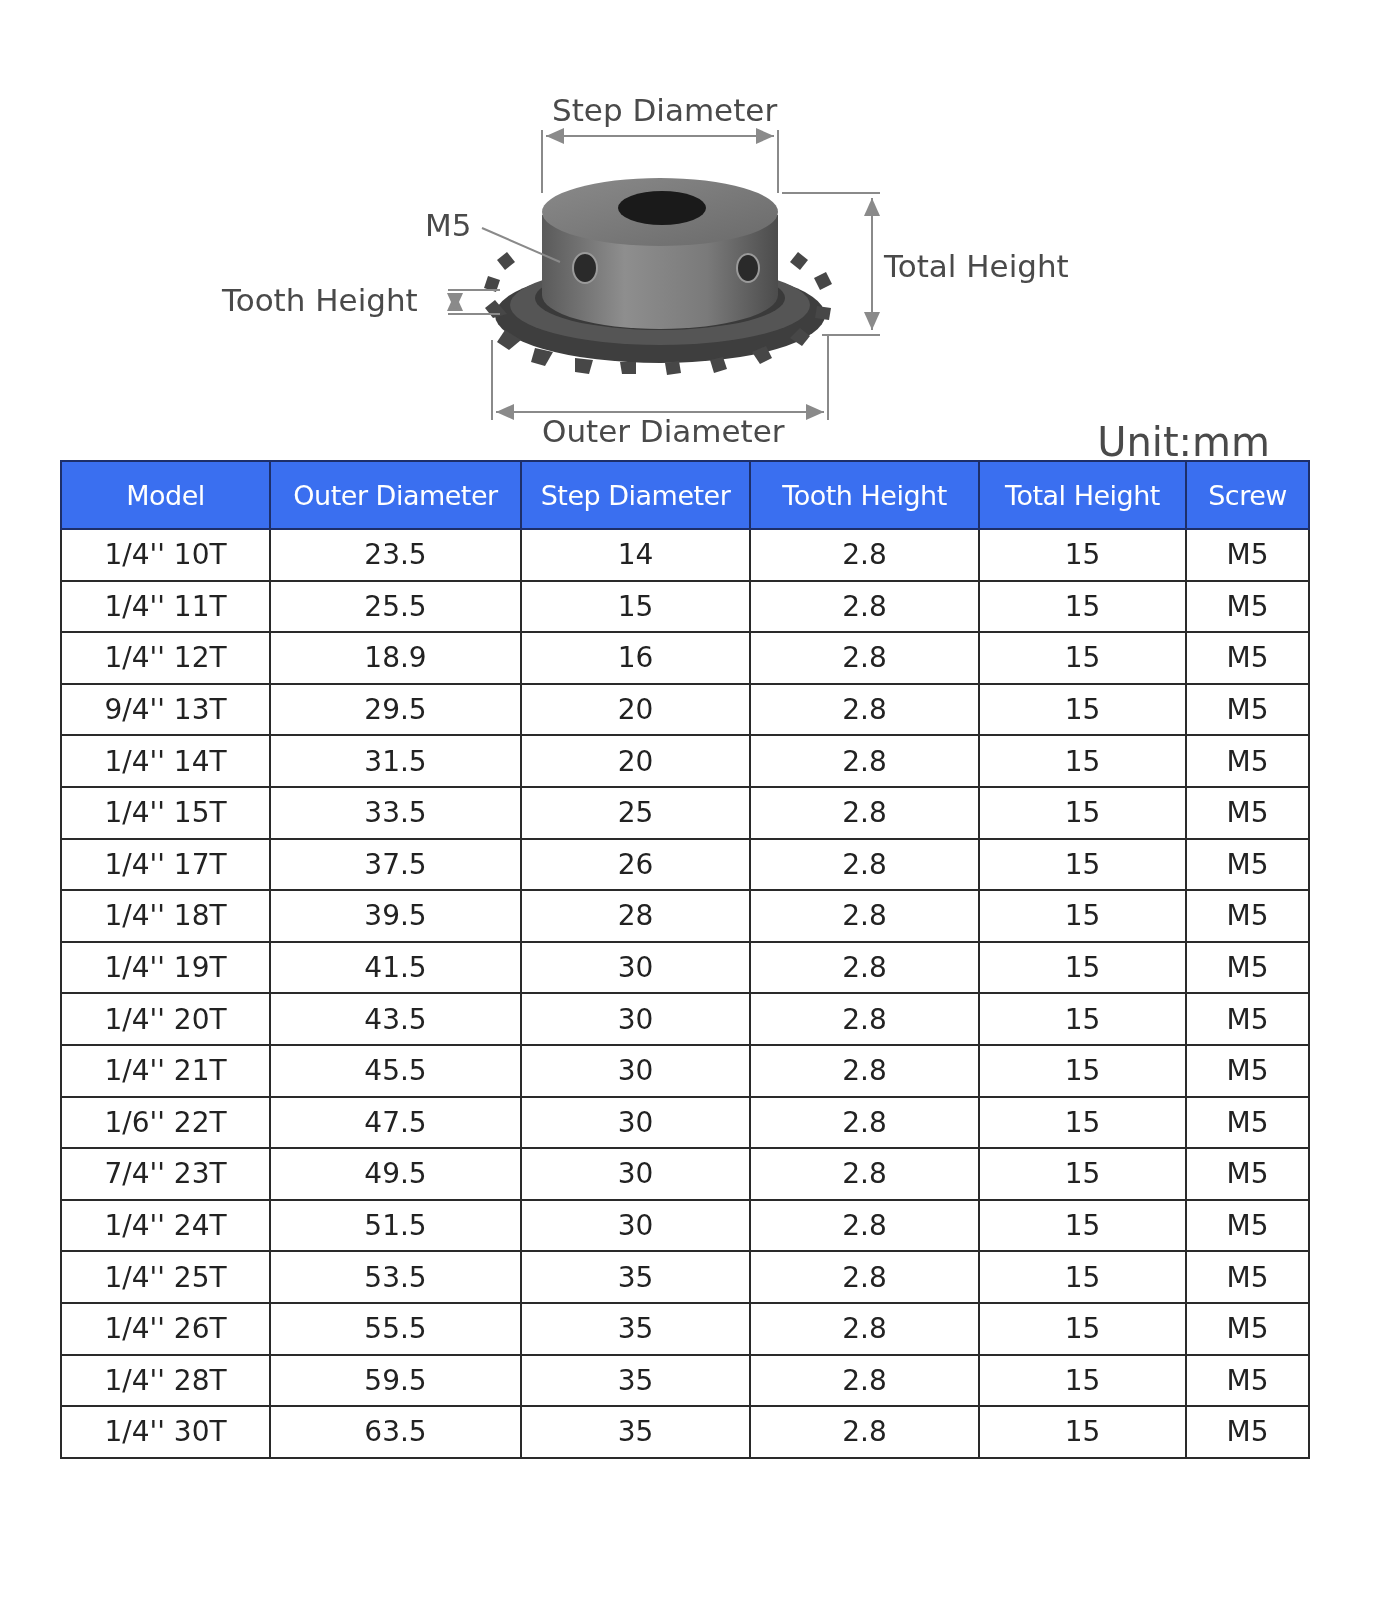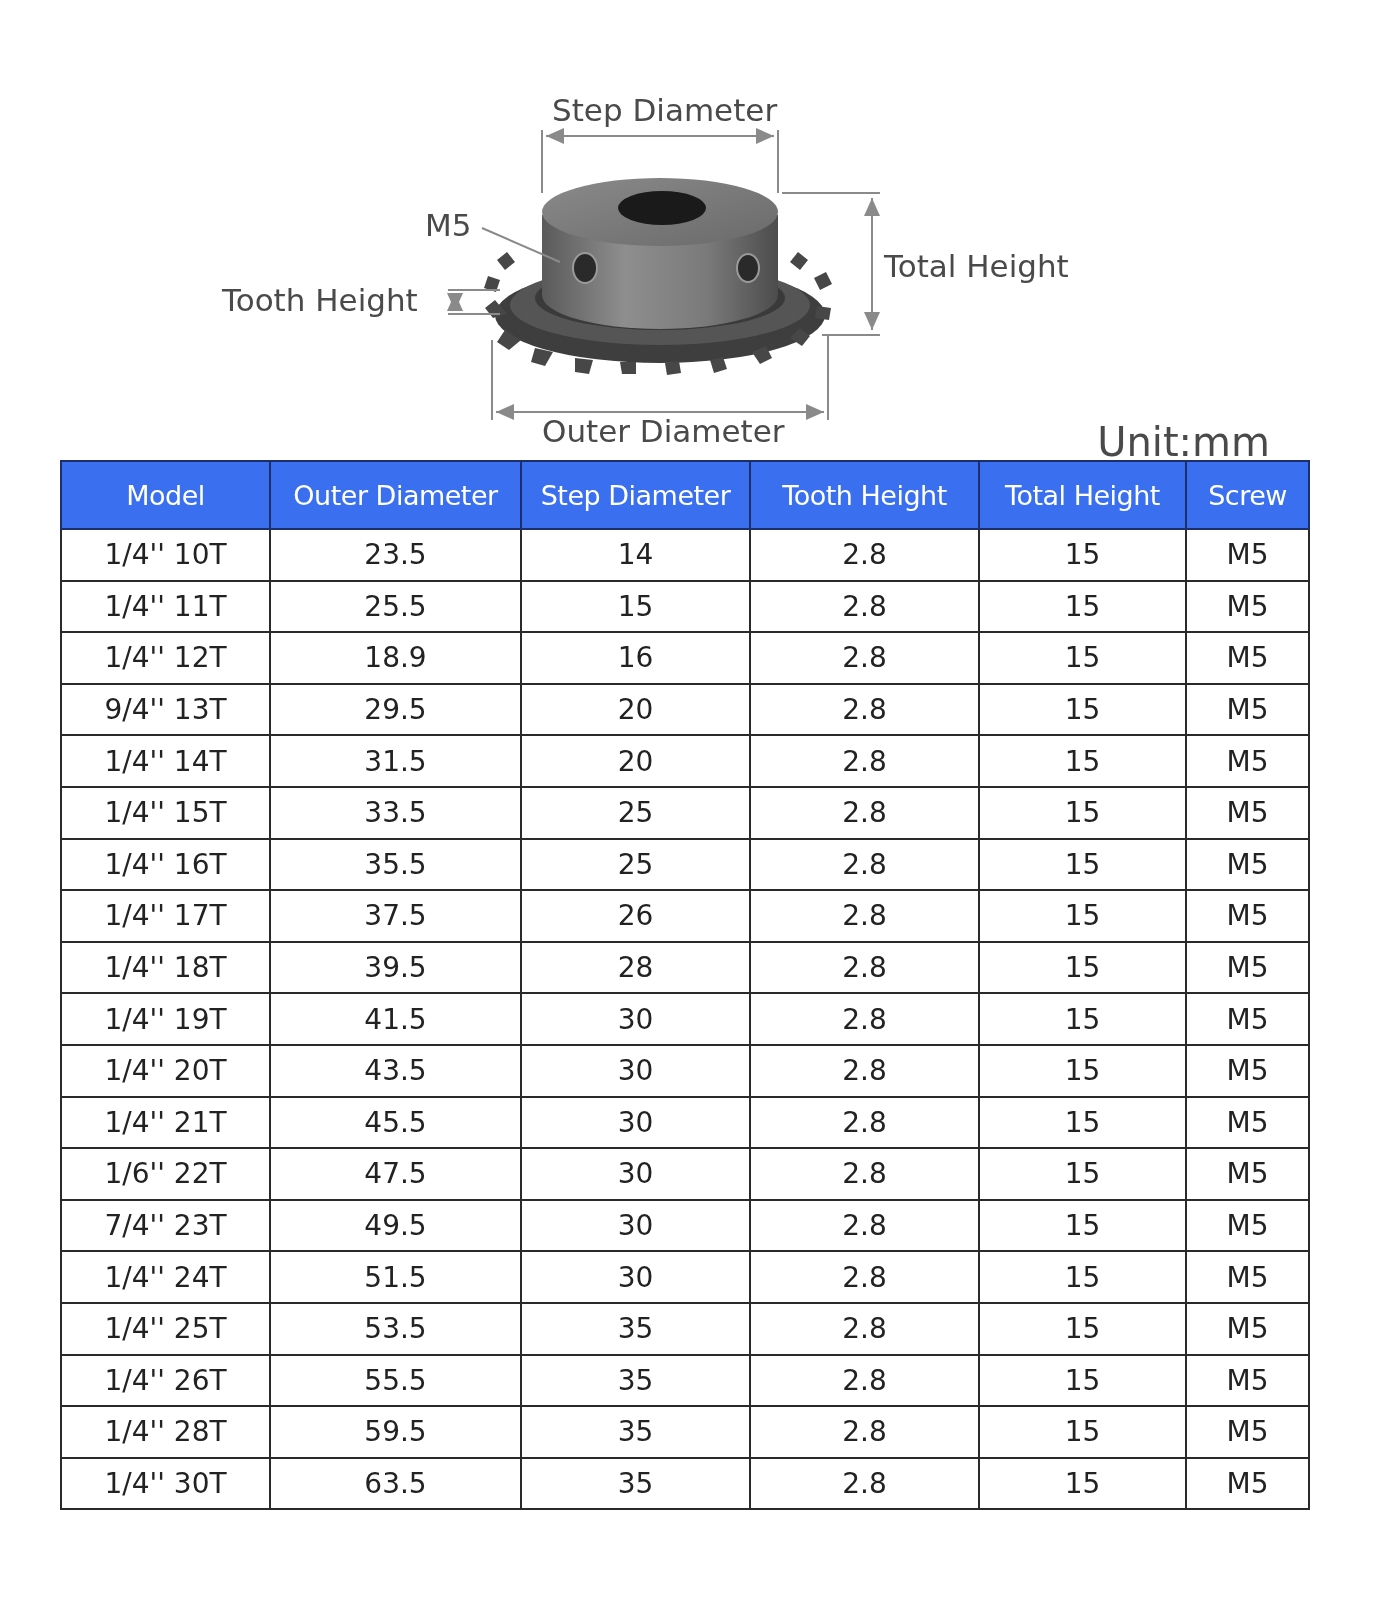--- a/index.html
+++ b/index.html
@@ -181,28 +181,20 @@
       </tr>
       <tr>
         <td>1/4'' 15T</td>
         <td>33.5</td>
         <td>25</td>
         <td>2.8</td>
         <td>15</td>
         <td>M5</td>
       </tr>
       <tr>
-        <td>1/4'' 16T</td>
-        <td>35.5</td>
-        <td>25</td>
-        <td>2.8</td>
-        <td>15</td>
-        <td>M5</td>
-      </tr>
-      <tr>
         <td>1/4'' 17T</td>
         <td>37.5</td>
         <td>26</td>
         <td>2.8</td>
         <td>15</td>
         <td>M5</td>
       </tr>
       <tr>
         <td>1/4'' 18T</td>
         <td>39.5</td>

